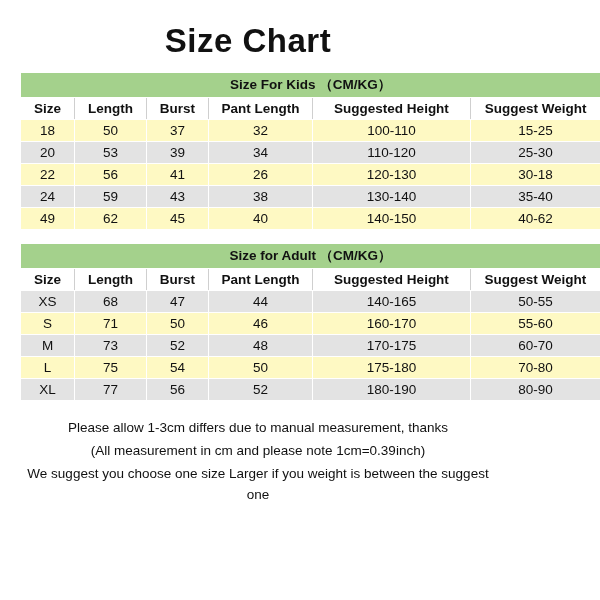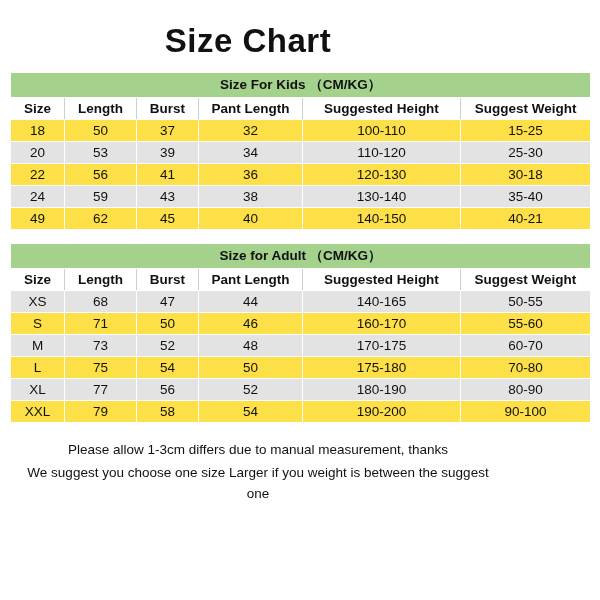--- a/index.html
+++ b/index.html
@@ -24,21 +24,21 @@
   .title {
     text-align: center;
     font-size: 33px;
     font-weight: bold;
     letter-spacing: 0.5px;
     padding-top: 22px;
     padding-bottom: 12px;
     color: #111;
   }
   .chart-block {
-    margin: 0 10px;
+    margin: 0 20px;
   }
   table.size-table {
     width: 580px;
     border-collapse: collapse;
     table-layout: fixed;
   }
   table.size-table td, table.size-table th {
     border: 1px solid #ffffff;
     text-align: center;
     font-size: 13.5px;
@@ -61,21 +61,21 @@
     padding: 4px 2px;
   }
   .col-header td.divider {
     border-right: 1px solid #cfcfcf;
   }
   tr.data-row td {
     background: #e3e3e3;
     border: 1px solid #ffffff;
   }
   tr.data-row.alt td {
-    background: #fde047;
+    background: #fef9c3;
   }
   .spacer-row td {
     background: #ffffff;
     height: 6px;
     border: none;
     padding: 0;
   }
   .notes {
     margin-top: 16px;
     text-align: center;
@@ -137,39 +137,39 @@
           <td>53</td>
           <td>39</td>
           <td>34</td>
           <td>110-120</td>
           <td>25-30</td>
         </tr>
         <tr class="data-row alt">
           <td>22</td>
           <td>56</td>
           <td>41</td>
-          <td>36</td>
+          <td>26</td>
           <td>120-130</td>
           <td>30-18</td>
         </tr>
         <tr class="data-row">
           <td>24</td>
           <td>59</td>
           <td>43</td>
           <td>38</td>
           <td>130-140</td>
           <td>35-40</td>
         </tr>
         <tr class="data-row alt">
           <td>49</td>
           <td>62</td>
           <td>45</td>
           <td>40</td>
           <td>140-150</td>
-          <td>40-21</td>
+          <td>40-62</td>
         </tr>
         <tr class="spacer-row">
             <td colspan="6"></td>
           </tr>
       </tbody>
     </table>
   </div>
 
   <div class="chart-block">
     <table class="size-table">
@@ -226,30 +226,23 @@
           <td>70-80</td>
         </tr>
         <tr class="data-row">
           <td>XL</td>
           <td>77</td>
           <td>56</td>
           <td>52</td>
           <td>180-190</td>
           <td>80-90</td>
         </tr>
-        <tr class="data-row alt">
-          <td>XXL</td>
-          <td>79</td>
-          <td>58</td>
-          <td>54</td>
-          <td>190-200</td>
-          <td>90-100</td>
-        </tr>
       </tbody>
     </table>
   </div>
 
   <div class="notes">
     <div>Please allow 1-3cm differs due to manual measurement, thanks</div>
+    <div>(All measurement in cm and please note 1cm=0.39inch)</div>
     <div>We suggest you choose one size Larger if you weight is between the suggest one</div>
   </div>
 
 </div>
 
 </body></html>

